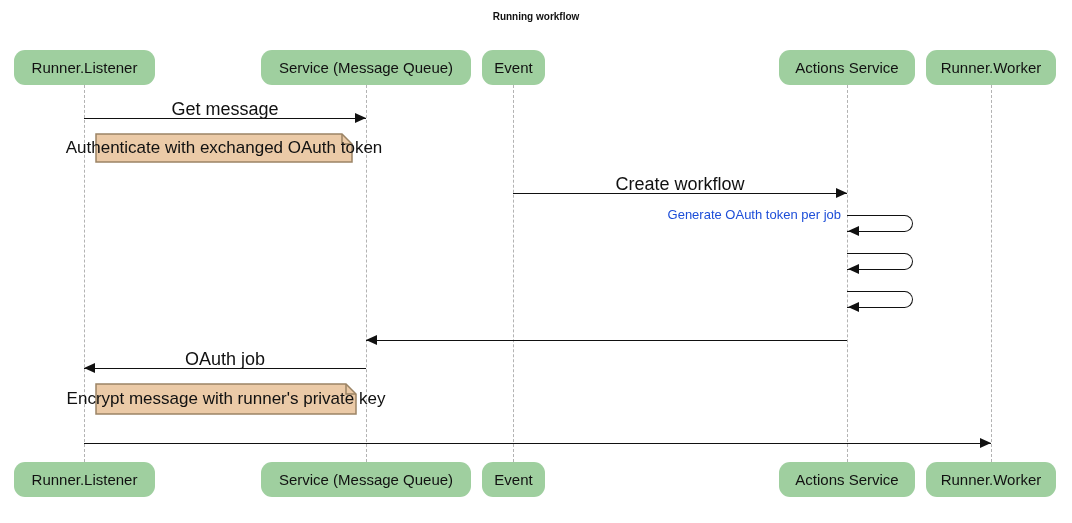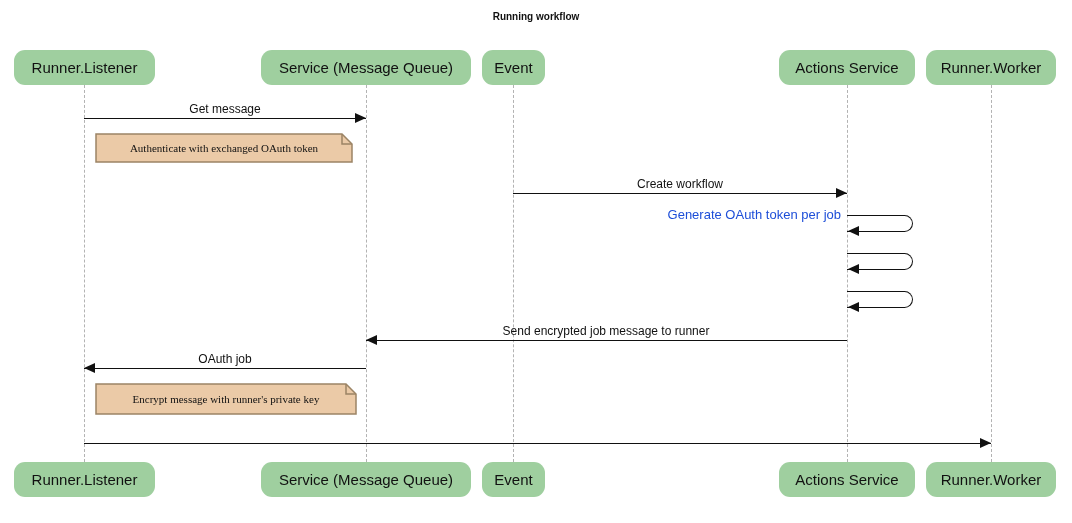--- a/index.html
+++ b/index.html
@@ -23,21 +23,21 @@
     position:absolute;top:85px;height:377px;width:0;
     border-left:1px dashed var(--lifeline);
   }
   .actor{
     position:absolute;height:35px;background:var(--actor-fill);
     border-radius:11px;display:flex;align-items:center;justify-content:center;
     font-size:15px;color:#111;white-space:nowrap;
   }
   .msg-label{
     position:absolute;transform:translateX(-50%);
-    font-size:12px;line-height:16px;height:16px;white-space:nowrap;color:#111;
+    font-size:18px;line-height:16px;height:16px;white-space:nowrap;color:#111;
   }
   .msg-label-right{
     position:absolute;text-align:right;
     font-size:13px;line-height:16px;height:16px;white-space:nowrap;color:#1d4ed8;
   }
   .msg-line{
     position:absolute;height:0;border-top:1px solid var(--line);
   }
   .head-right{
     position:absolute;width:0;height:0;
@@ -53,21 +53,21 @@
     position:absolute;width:66px;height:17px;box-sizing:border-box;
     border:1.4px solid var(--line);border-left:none;
     border-radius:0 9px 9px 0;
   }
   .note{
     position:absolute;
   }
   .note .note-text{
     position:absolute;left:0;top:0;width:100%;height:100%;
     display:flex;align-items:center;justify-content:center;
-    font-size:11px;color:#111;white-space:nowrap;font-family:Liberation Serif, serif;
+    font-size:17px;color:#111;white-space:nowrap;
   }
 </style>
 </head>
 <body>
 
 <div class="canvas">
 
   <div class="title">Running workflow</div>
 
   <div class="lifeline" style="left:84px"></div>
@@ -101,21 +101,20 @@
   <div class="msg-label-right" style="right:231px;top:207px">Generate OAuth token per job</div>
   <div class="self-loop" style="left:847px;top:215px"></div>
   <div class="head-left" style="left:848px;top:226px"></div>
 
   <div class="self-loop" style="left:847px;top:253px"></div>
   <div class="head-left" style="left:848px;top:264px"></div>
 
   <div class="self-loop" style="left:847px;top:291px"></div>
   <div class="head-left" style="left:848px;top:302px"></div>
 
-  <div class="msg-label" style="left:606px;top:323px">Send encrypted job message to runner</div>
   <div class="msg-line" style="left:366px;top:340px;width:481px"></div>
   <div class="head-left" style="left:366px;top:335px"></div>
 
   <div class="msg-label" style="left:225px;top:351px">OAuth job</div>
   <div class="msg-line" style="left:84px;top:368px;width:282px"></div>
   <div class="head-left" style="left:84px;top:363px"></div>
 
   <div class="note" style="left:95px;top:383px;width:262px;height:32px">
     <svg width="262" height="32">
       <path d="M1,1 L251,1 L261,11 L261,31 L1,31 Z" fill="var(--note-fill)" stroke="var(--note-border)" stroke-width="1.5"></path>

